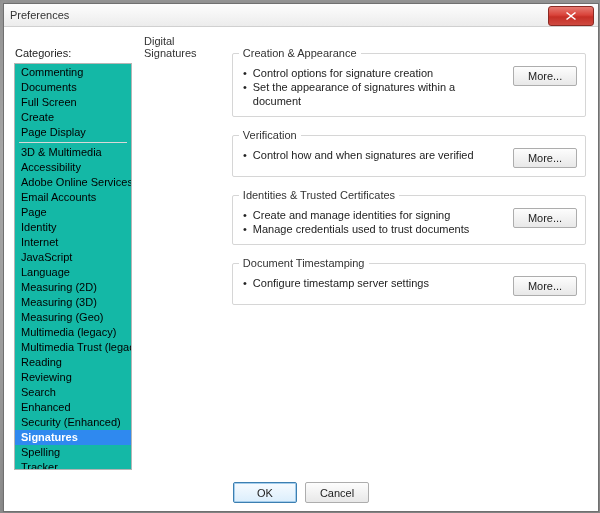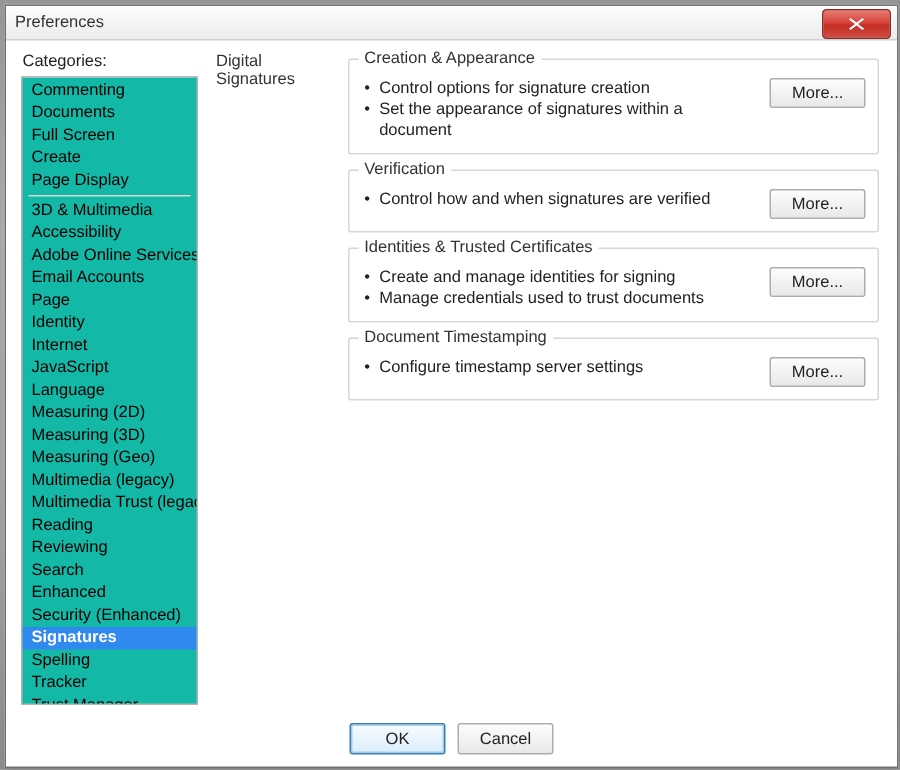--- a/index.html
+++ b/index.html
@@ -63,21 +63,21 @@
     gap: 10px;
     overflow: hidden;
   }
   .left {
     width: 118px;
     display: flex;
     flex-direction: column;
   }
   .categories-label {
     color: #222;
-    margin: 0 0 4px 1px;
+    margin: 12px 0 4px 1px;
   }
   .category-list {
     flex: 1;
     border: 1px solid #b5b5b5;
     background: #14b8a6;
     overflow: hidden;
     padding: 1px 0;
   }
   .cat-item {
     padding: 1px 4px 1px 6px;
@@ -102,21 +102,21 @@
     display: flex;
     flex-direction: row;
   }
   .panel-title {
     color: #333;
     margin: 0 0 6px 2px;
   }
   .group {
     border: 1px solid #d6d6d6;
     border-radius: 2px;
-    margin: 4px 2px 10px 2px;
+    margin: 18px 2px 10px 2px;
     padding: 6px 8px 8px 8px;
     position: relative;
   }
   .group-legend {
     position: relative;
     top: -13px;
     left: -2px;
     background: #fff;
     padding: 0 4px;
     color: #333;

